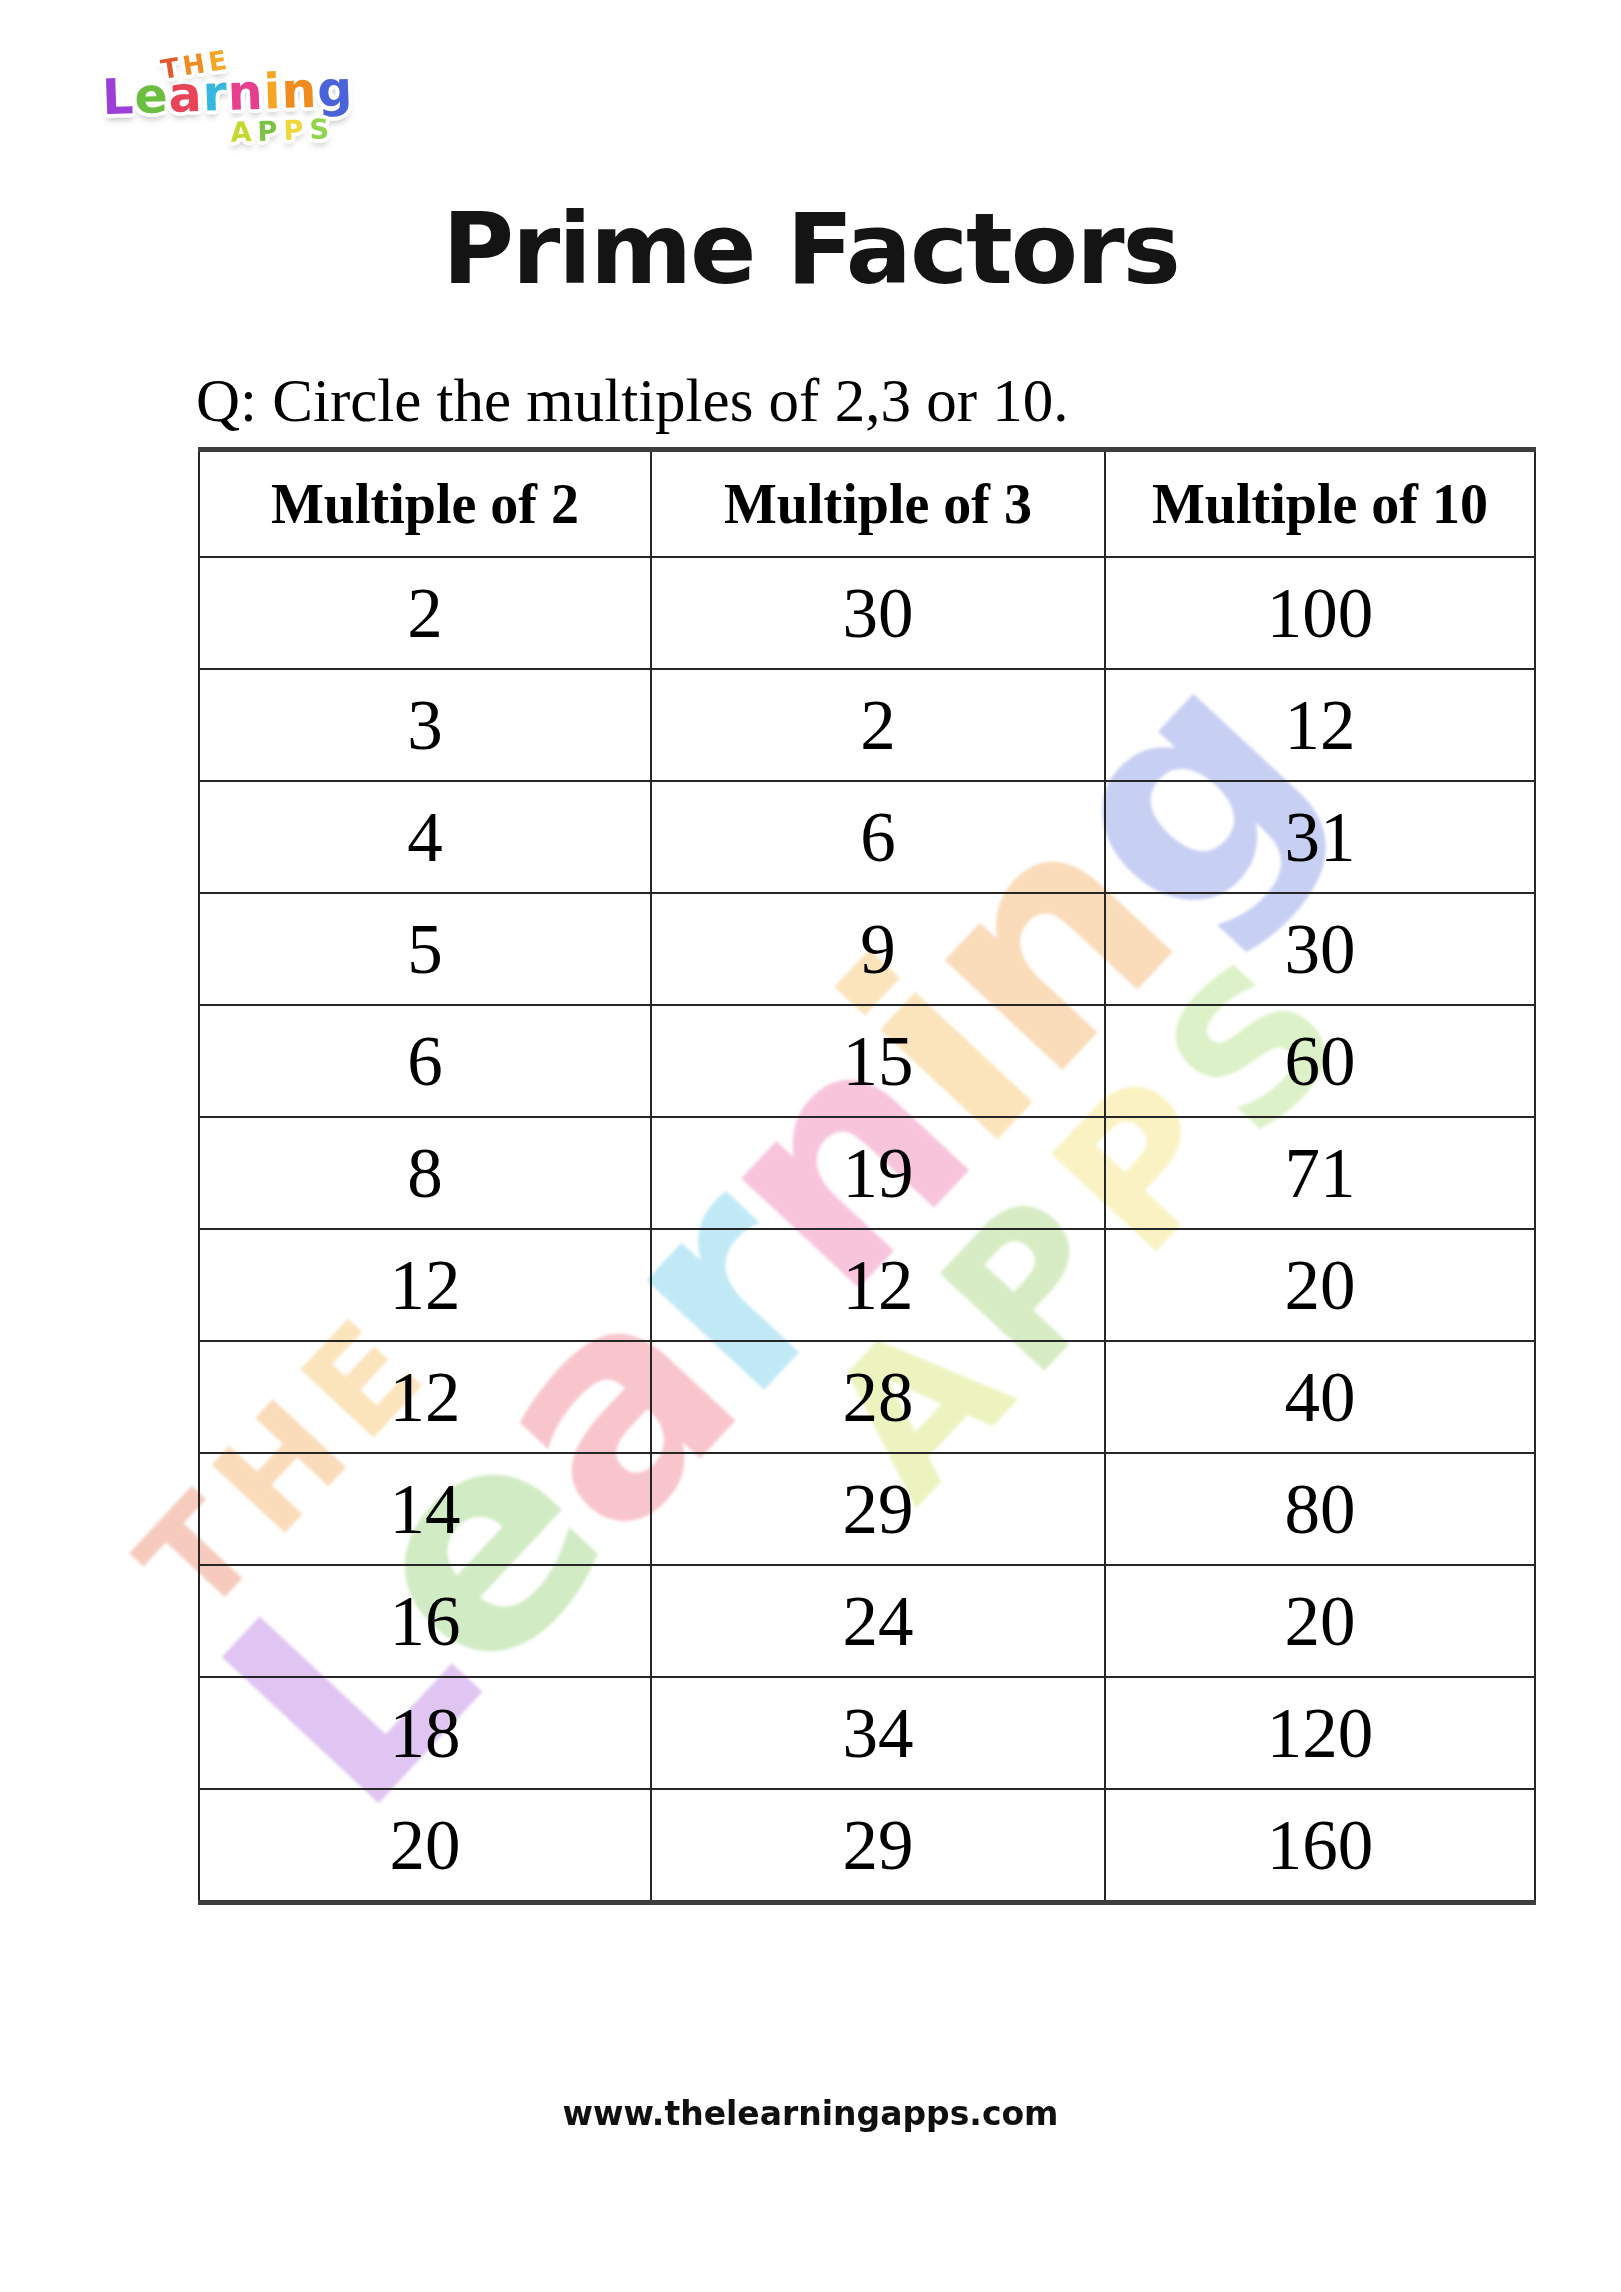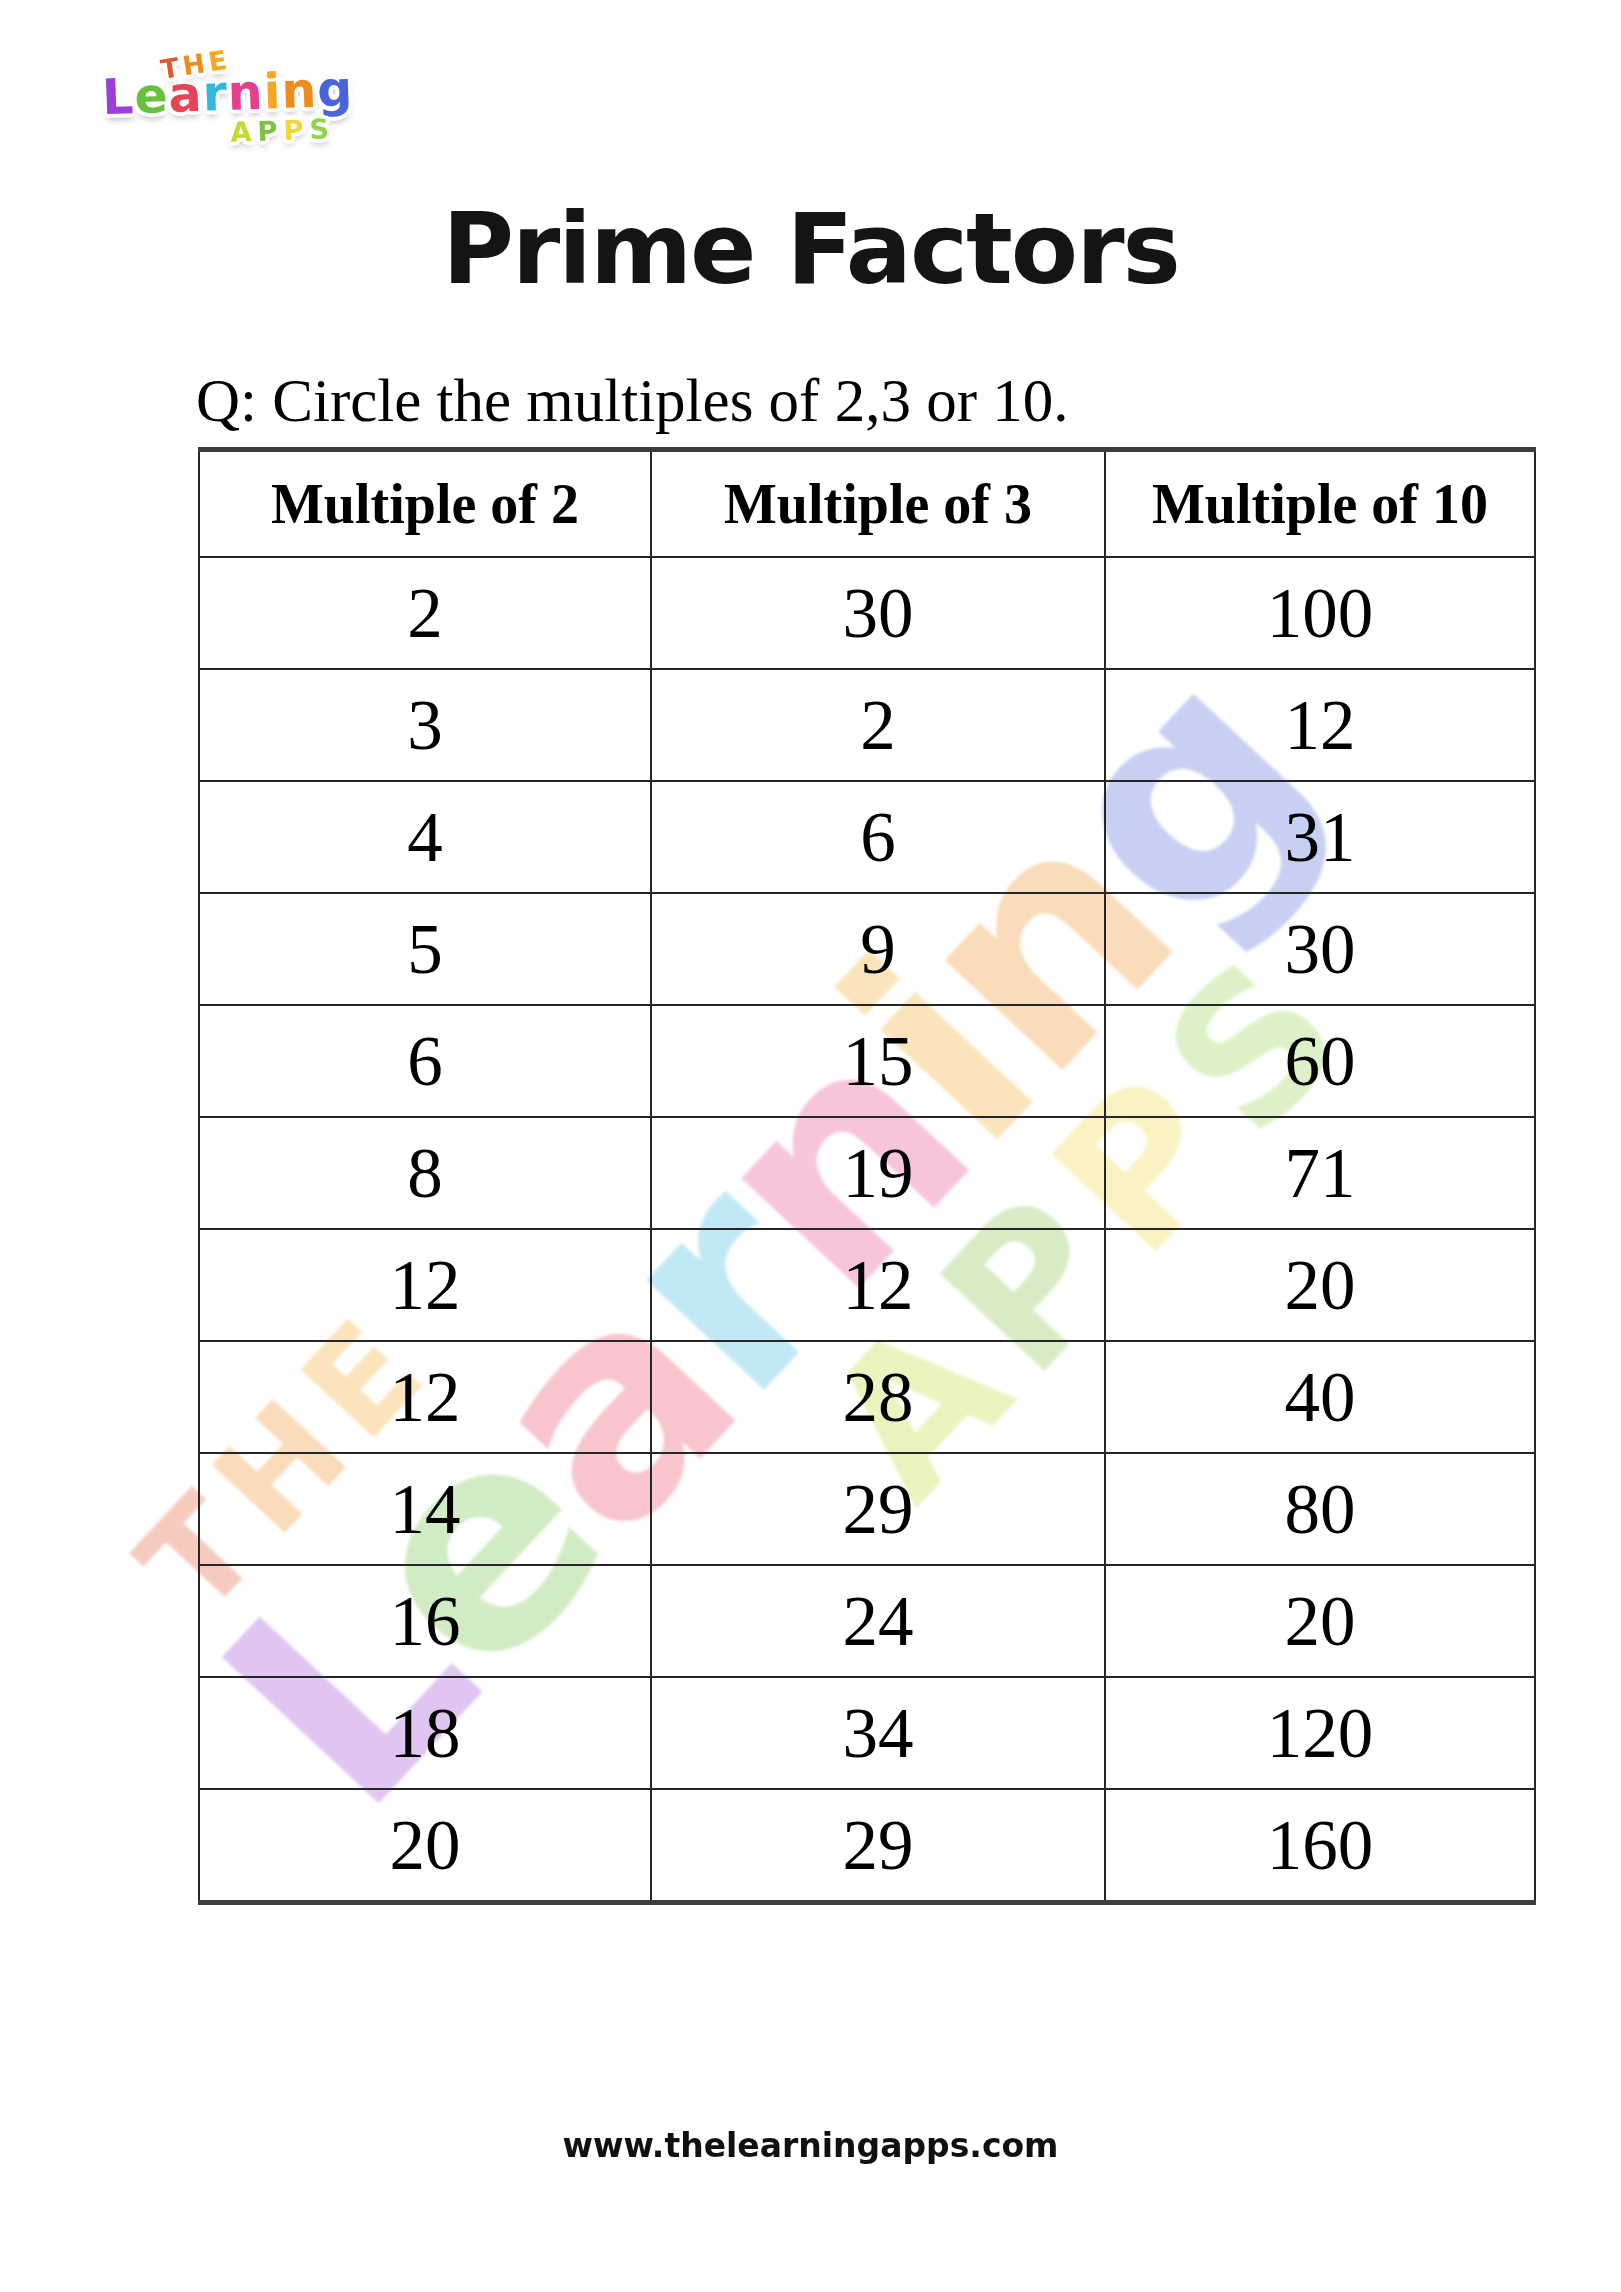--- a/index.html
+++ b/index.html
@@ -64,21 +64,21 @@
     color:#000; padding:0; background:transparent;
     font-family:"Liberation Serif", serif;
   }
   .grid th { height:104px; font-size:56px; font-weight:bold; }
   .grid td { height:110px; font-size:71px; }
 
   
   .footer {
     position:absolute; top:2094px; left:0; width:100%;
     text-align:center; font-family:"DejaVu Sans", sans-serif; font-weight:bold;
-    font-size:33px; color:#101010;margin-top:32px;
+    font-size:33px; color:#101010;
   }
 </style>
 </head>
 <body>
 
 <div class="page">
 
   <div class="logo">
     <div class="logo-the"><span style="color: rgb(226, 87, 43);">T</span><span style="color: rgb(239, 139, 31);">H</span><span style="color: rgb(245, 166, 35);">E</span></div>
     <div class="logo-learning"><span style="color: rgb(155, 63, 214);">L</span><span style="color: rgb(106, 191, 63);">e</span><span style="color: rgb(232, 67, 86);">a</span><span style="color: rgb(53, 184, 224);">r</span><span style="color: rgb(230, 63, 142);">n</span><span style="color: rgb(245, 166, 35);">i</span><span style="color: rgb(239, 139, 31);">n</span><span style="color: rgb(74, 99, 216);">g</span></div>

